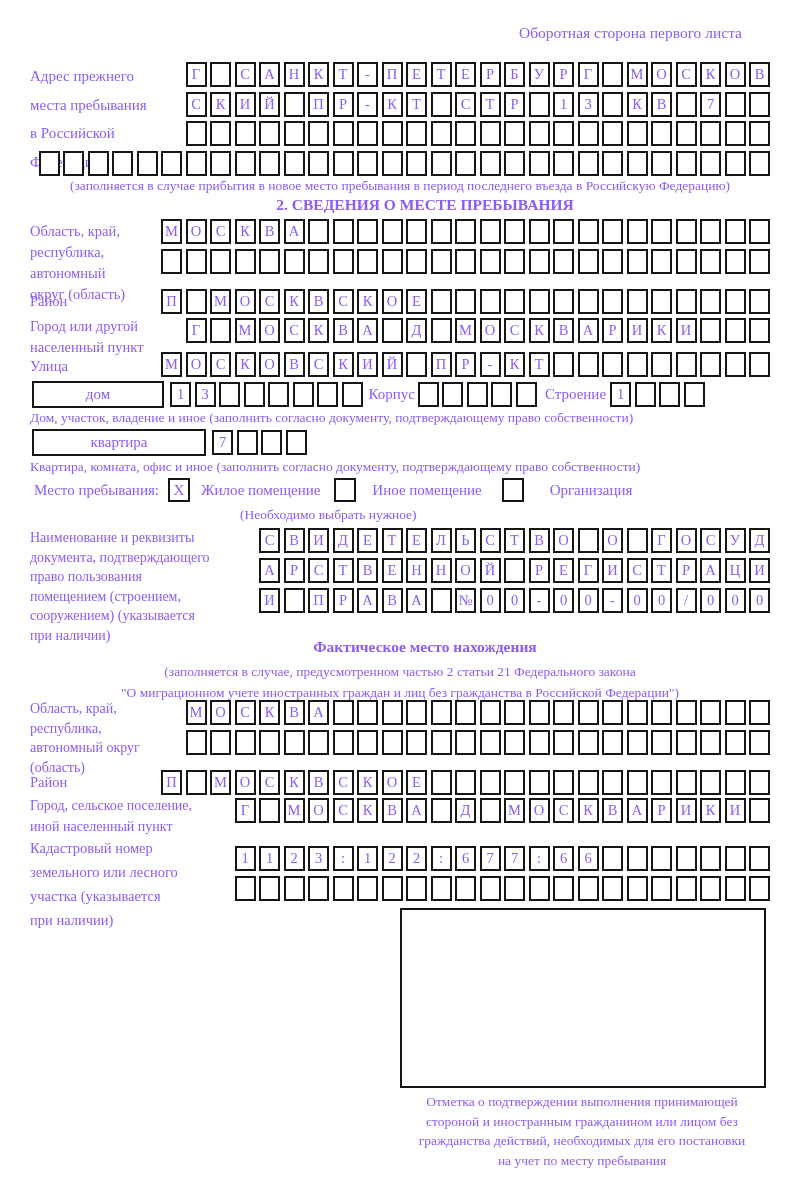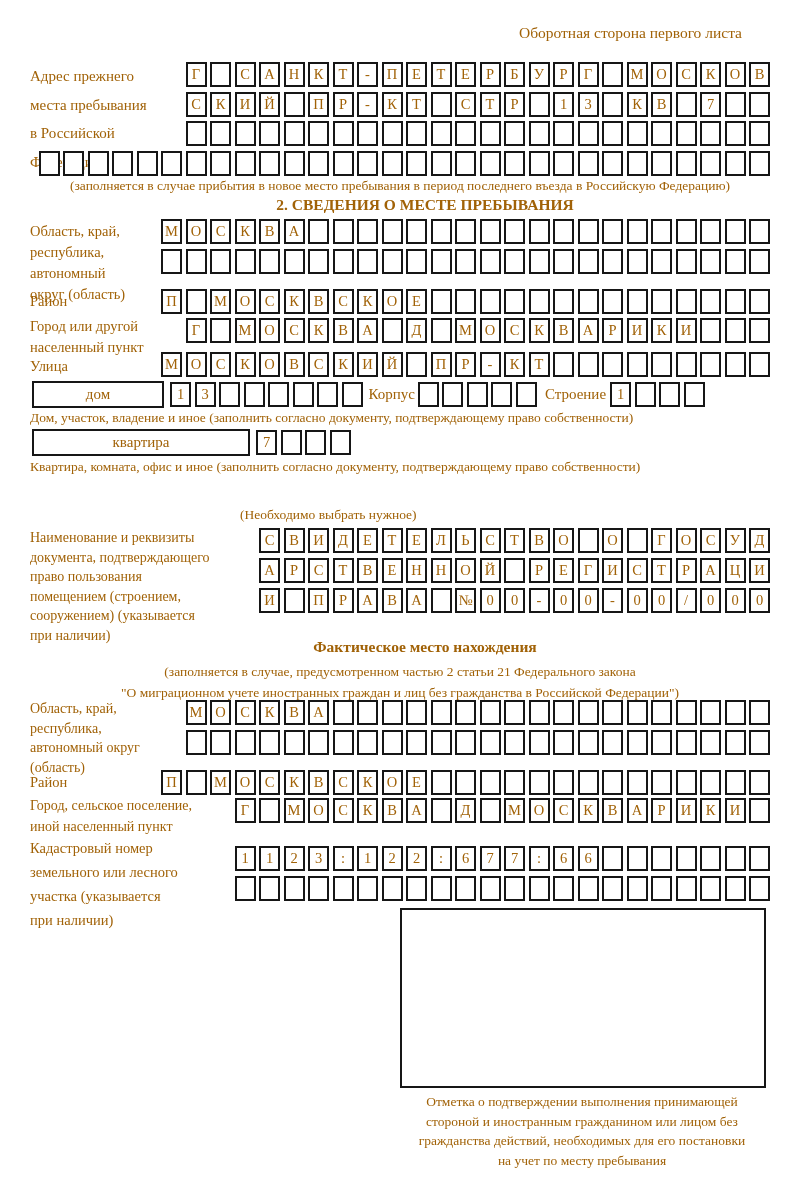--- a/index.html
+++ b/index.html
@@ -1,16 +1,16 @@
 <!DOCTYPE html>
 <html><head>
 <meta charset="utf-8">
 <style>
   html,body{margin:0;padding:0;background:#fff;}
-  #page{position:relative;width:800px;height:1180px;background:#fff;color:#a16207;
+  #page{position:relative;width:800px;height:1180px;background:#fff;color:#8b5cf6;
         font-family:"Liberation Serif","DejaVu Serif",serif;overflow:hidden;}
   .abs{position:absolute;}
   
   .cells{position:absolute;left:30px;width:740px;display:flex;justify-content:flex-end;gap:3.5px;}
   .cell{flex:0 0 21px;height:25px;border:2px solid #161616;box-sizing:border-box;background:#fff;
         display:flex;align-items:center;justify-content:center;font-size:14.5px;line-height:1;}
   .cellgroup{display:flex;gap:3.5px;}
   .cellgroup .cell{flex:0 0 21px;}
   
   .lbl{position:absolute;left:30px;font-size:14.5px;}
@@ -22,21 +22,21 @@
   .lh24 div{line-height:24px;}
   .single{white-space:nowrap;}
   .center{left:0;width:800px;text-align:center;}
   .bold{font-weight:bold;padding-left:25px;}
   .note{font-size:13.5px;}
   .h15{font-size:15.5px;}
   .inline-row{position:absolute;display:flex;align-items:center;}
   .widebox{border:2px solid #161616;height:27px;box-sizing:border-box;background:#fff;
            display:flex;align-items:center;justify-content:center;font-size:15px;}
   .w166{width:132px;}
-  .w202{width:218px;}
+  .w202{width:174px;}
   .checkbox{width:22px;height:24px;border:2px solid #161616;box-sizing:border-box;background:#fff;
             display:flex;align-items:center;justify-content:center;font-size:15px;}
   .small-label{font-size:15px;white-space:nowrap;}
   .ml3{margin-left:3px}.ml4{margin-left:4px}.ml6{margin-left:6px}.ml8{margin-left:8px}
   .ml9{margin-left:9px}.ml11{margin-left:11px}.ml14{margin-left:14px}.ml16{margin-left:16px}
   .ml20{margin-left:20px}.ml26{margin-left:26px}
   #stamp-box{position:absolute;left:400px;top:908px;width:362px;height:176px;
              border:2px solid #161616;background:#fff;}
   #stamp-caption{position:absolute;left:393px;top:1092px;width:378px;text-align:center;font-size:13.5px;}
   #stamp-caption div{line-height:19.5px;}
@@ -352,20 +352,29 @@
     <div class="widebox w202">квартира</div>
     <div class="cellgroup ml6">
         <span class="cell">7</span>
         <span class="cell"></span>
         <span class="cell"></span>
         <span class="cell"></span>
       </div>
   </div>
   <div class="abs note" style="left:30px;top:459px;">Квартира, комната, офис и иное (заполнить согласно документу, подтверждающему право собственности)</div>
 
+  <div class="inline-row" style="left:34px;top:478px;">
+    <span class="small-label">Место пребывания:</span>
+    <span class="checkbox ml9">X</span>
+    <span class="small-label ml11">Жилое помещение</span>
+    <span class="checkbox ml14"></span>
+    <span class="small-label ml16">Иное помещение</span>
+    <span class="checkbox ml20"></span>
+    <span class="small-label ml26">Организация</span>
+  </div>
   <div class="abs note" style="left:240px;top:507px;text-align:right;">(Необходимо выбрать нужное)</div>
 
   <div class="lbl lh19" style="top:528px;">
       <div>Наименование и реквизиты</div>
       <div>документа, подтверждающего</div>
       <div>право пользования</div>
       <div>помещением (строением,</div>
       <div>сооружением) (указывается</div>
       <div>при наличии)</div>
     </div>

